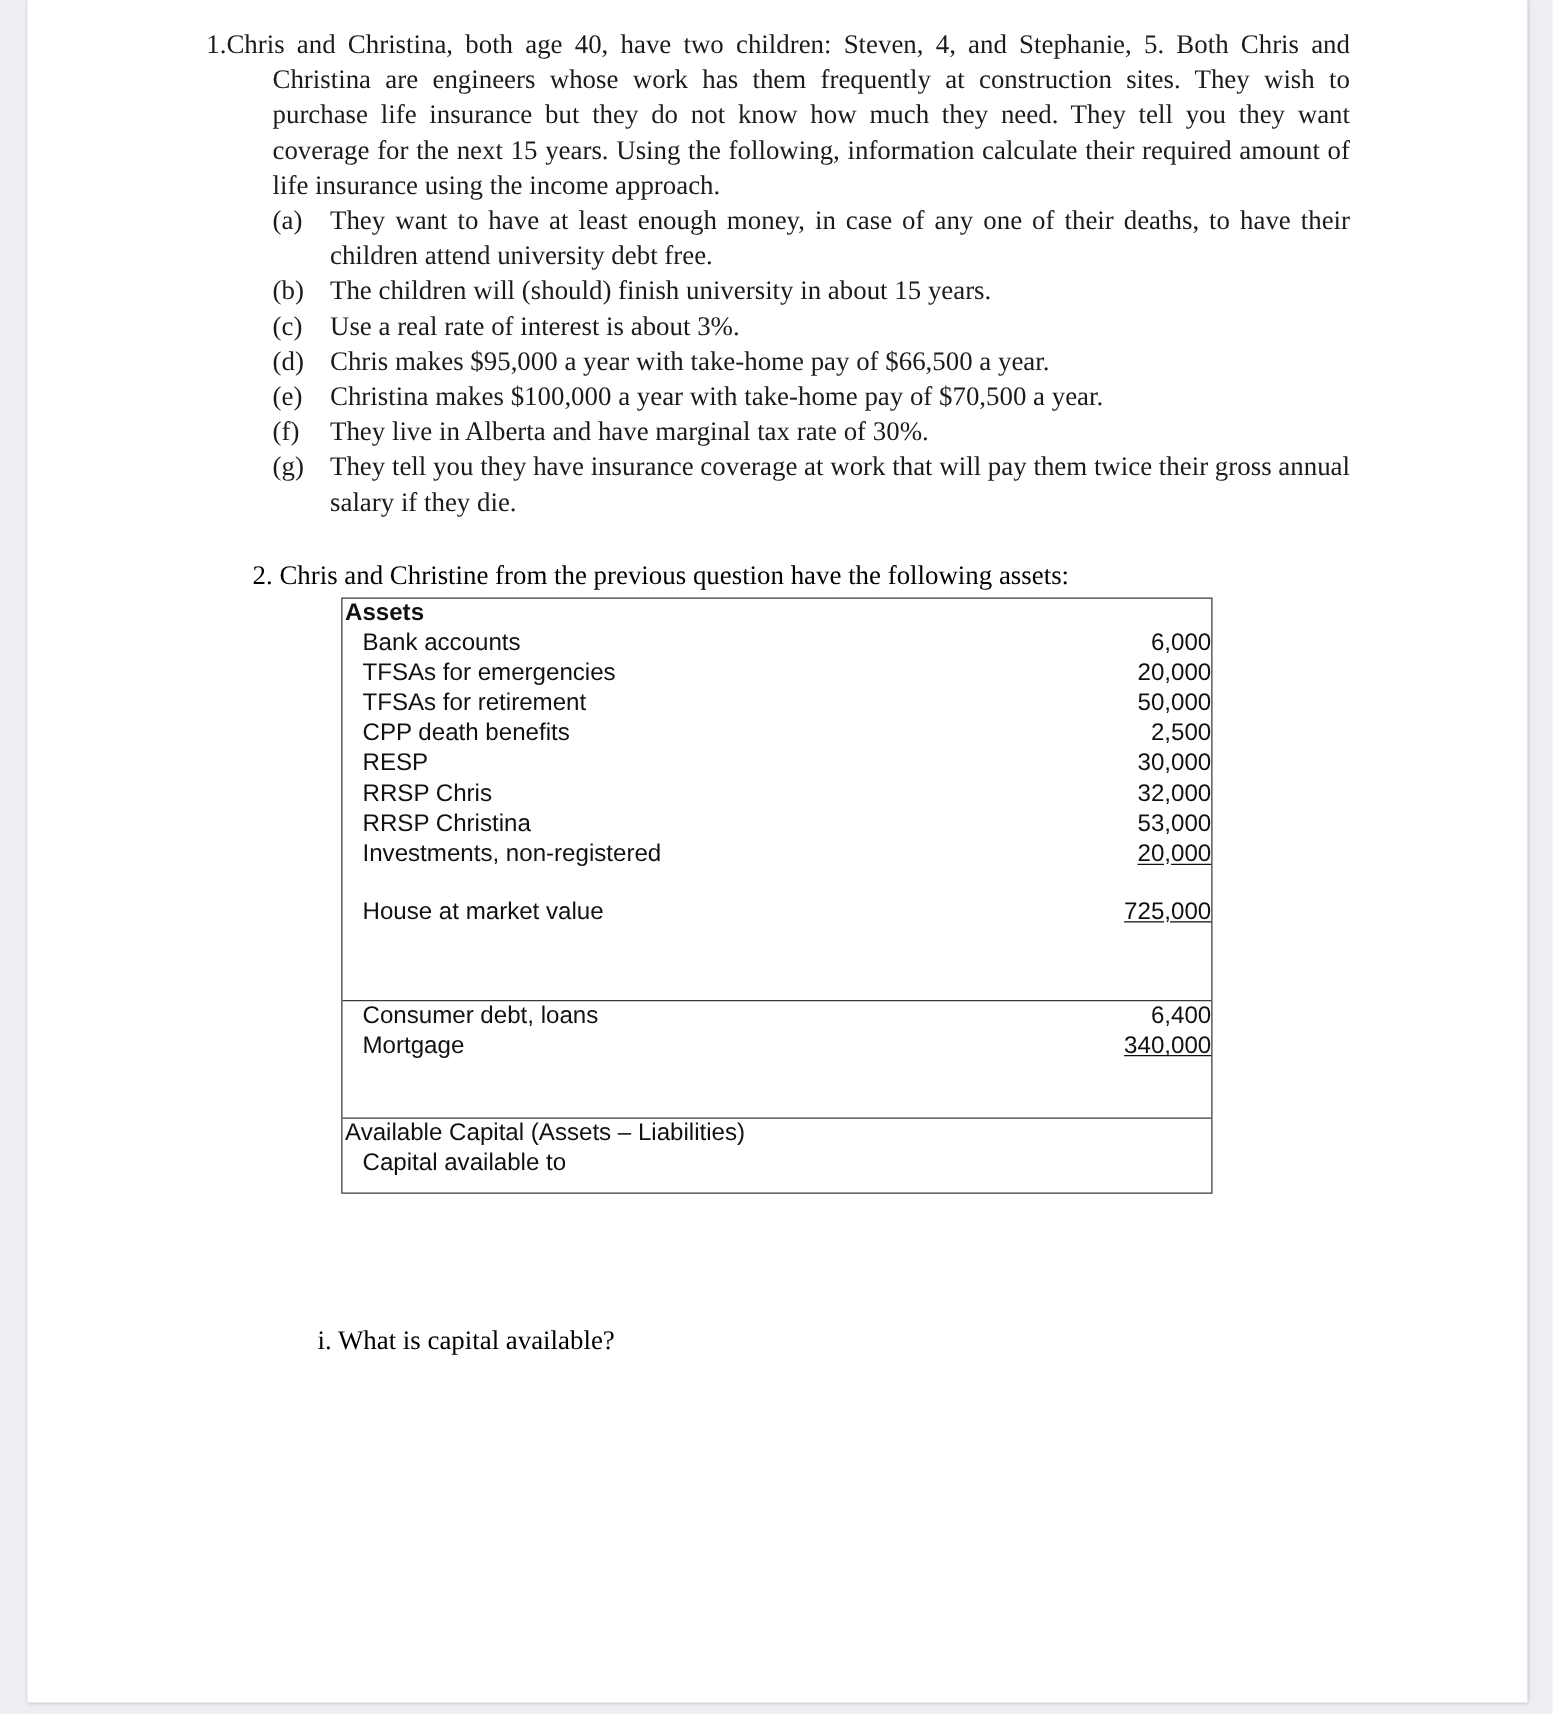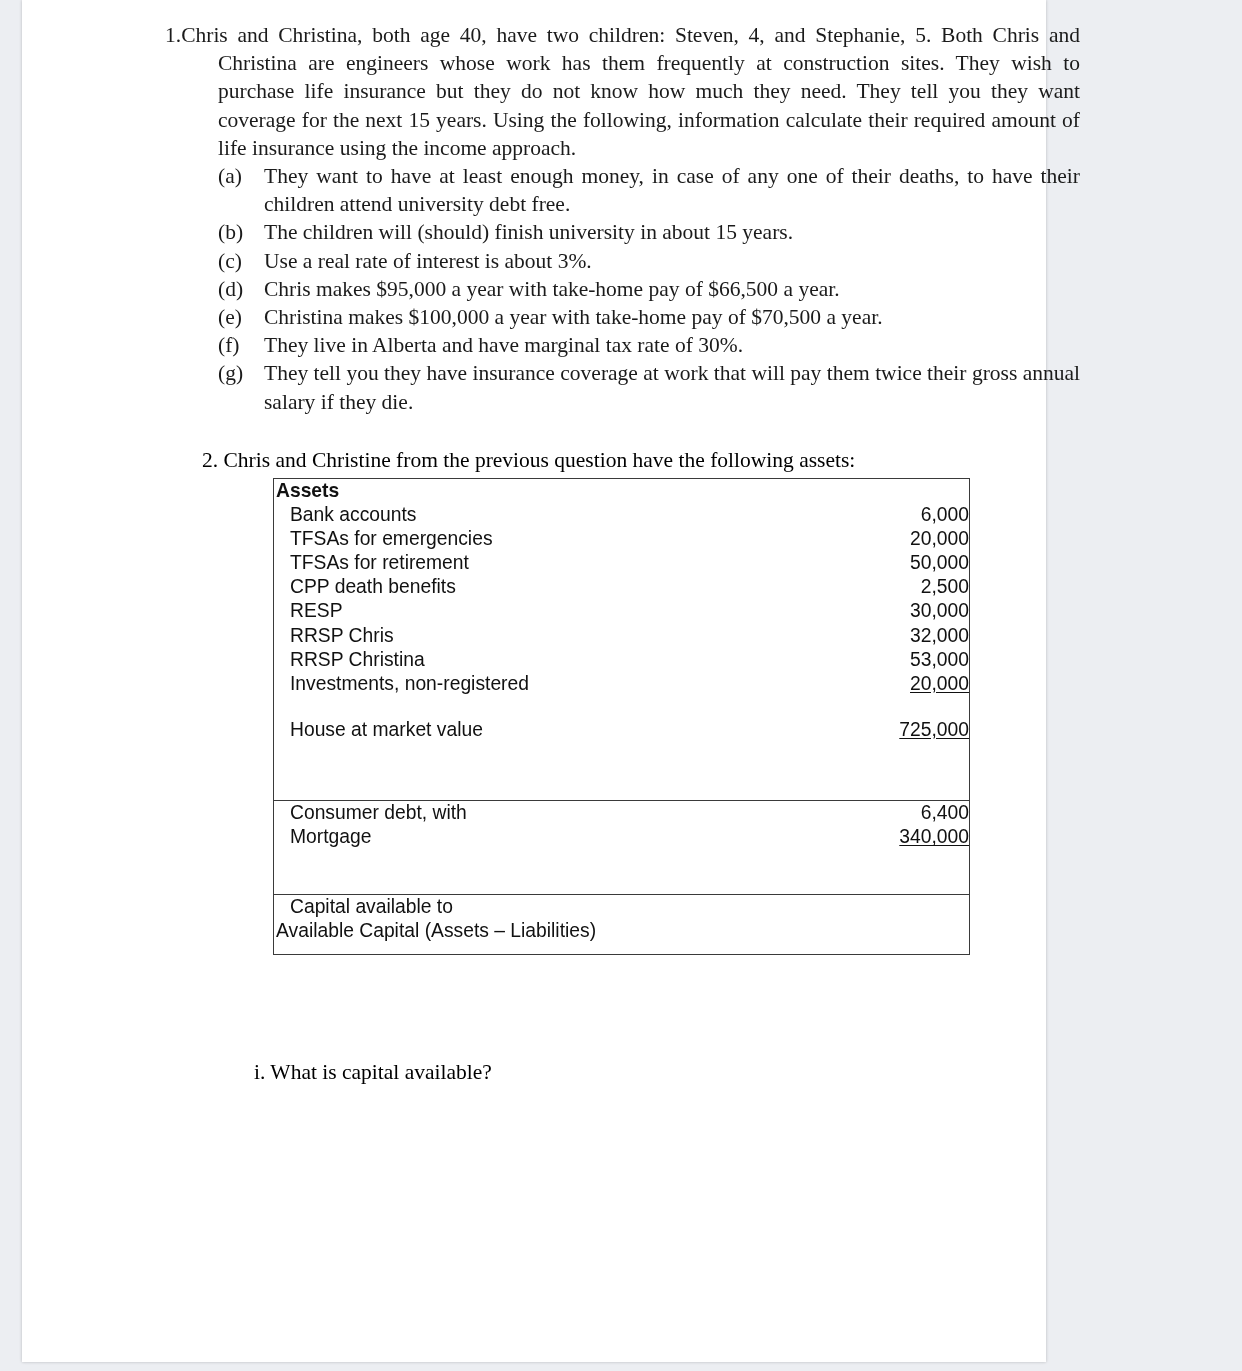--- a/index.html
+++ b/index.html
@@ -12,21 +12,21 @@
     background: #eceef2;
     font-family: "Liberation Serif", serif;
     overflow: hidden;
   }
 
   
   #page-sheet {
     position: absolute;
     left: 22px;
     top: 0px;
-    width: 1024px;
+    width: 1200px;
     height: 1362px;
     background: #ffffff;
     box-shadow: 0 0 3px rgba(0,0,0,0.22);
     box-sizing: border-box;
   }
 
   
   .doc-body {
     position: absolute;
     left: 143px;
@@ -231,39 +231,39 @@
       <div class="fin-row sub">
         <span class="lbl">House at market value</span>
         <span class="val underline">725,000</span>
       </div>
 
       <div class="fin-spacer-lg"></div>
     </div>
 
     <div class="fin-section">
       <div class="fin-row sub">
-        <span class="lbl">Consumer debt, with</span>
+        <span class="lbl">Consumer debt, loans</span>
         <span class="val">6,400</span>
       </div>
       <div class="fin-row sub">
         <span class="lbl">Mortgage</span>
         <span class="val underline">340,000</span>
       </div>
       <div class="fin-spacer-md"></div>
     </div>
 
     <div class="fin-section">
-      <div class="fin-row sub">
-        <span class="lbl">Capital available to</span>
-        <span class="val"></span>
-      </div>
       <div class="fin-row flush">
         <span class="lbl">Available Capital (Assets – Liabilities)</span>
         <span class="val"></span>
       </div>
+      <div class="fin-row sub">
+        <span class="lbl">Capital available to</span>
+        <span class="val"></span>
+      </div>
       <div class="fin-spacer-xs"></div>
     </div>
 
   </div>
 
   <p class="final-q">i. What is capital available?</p>
 
 </div>
 
 </body></html>

